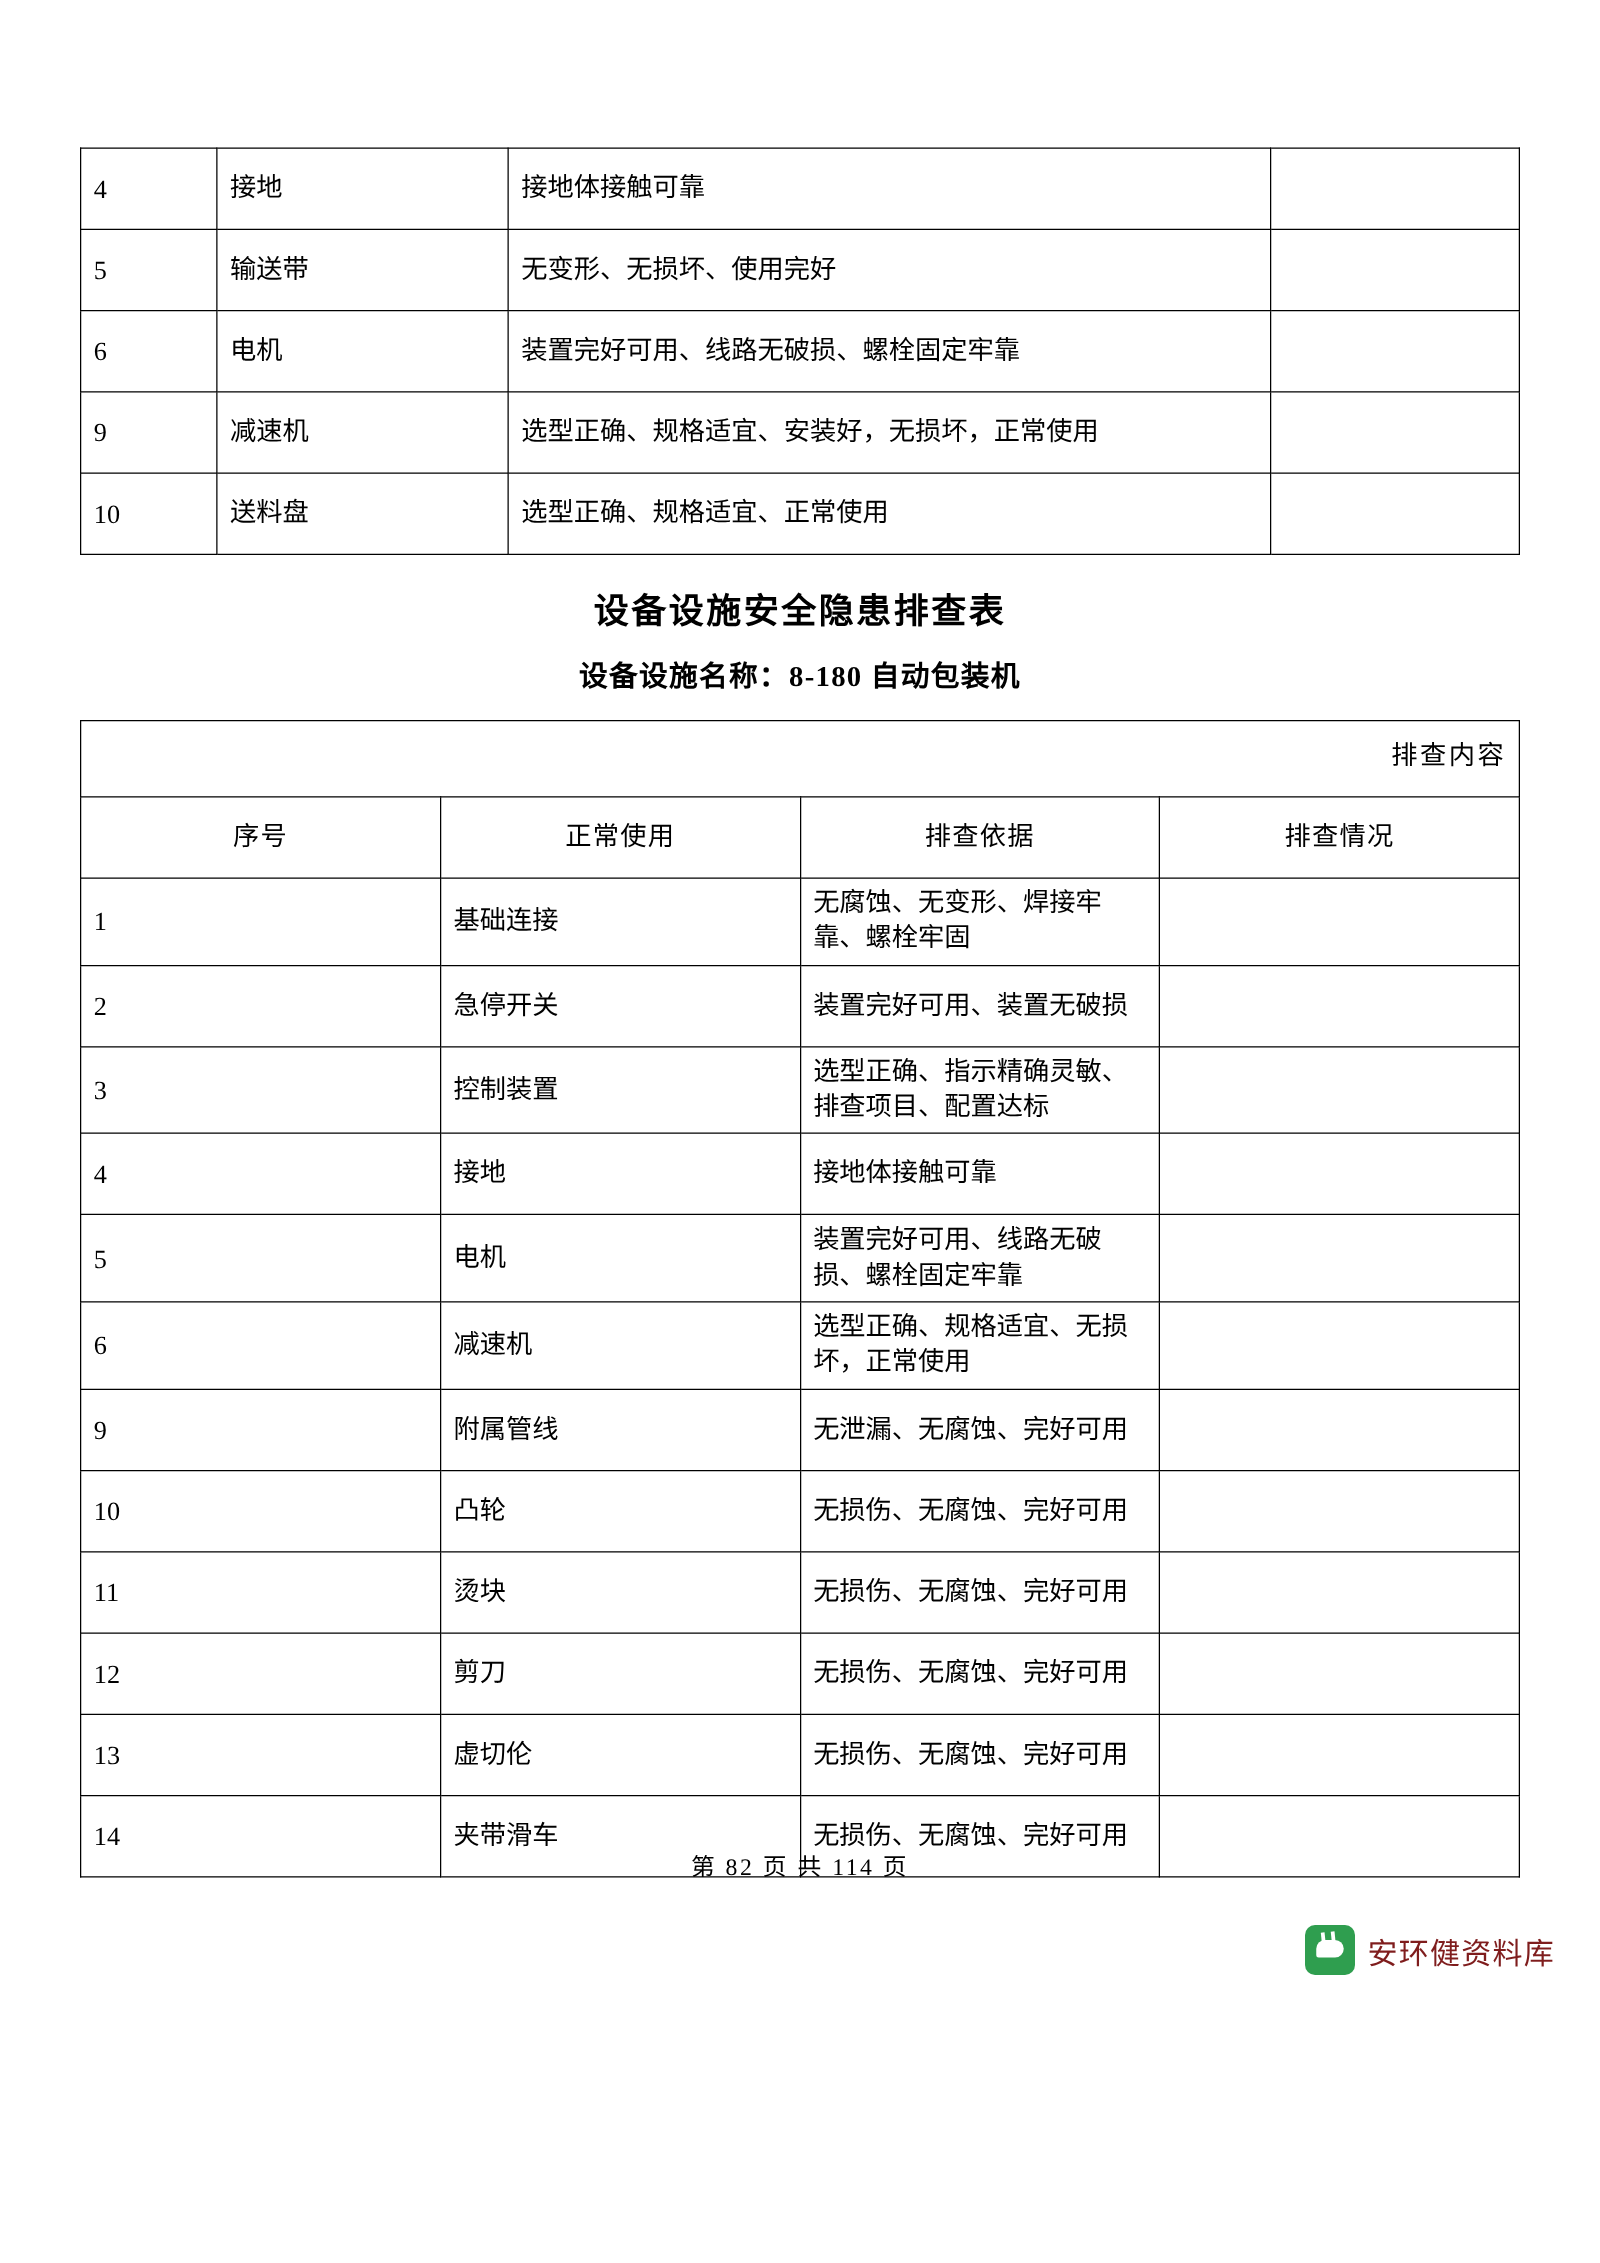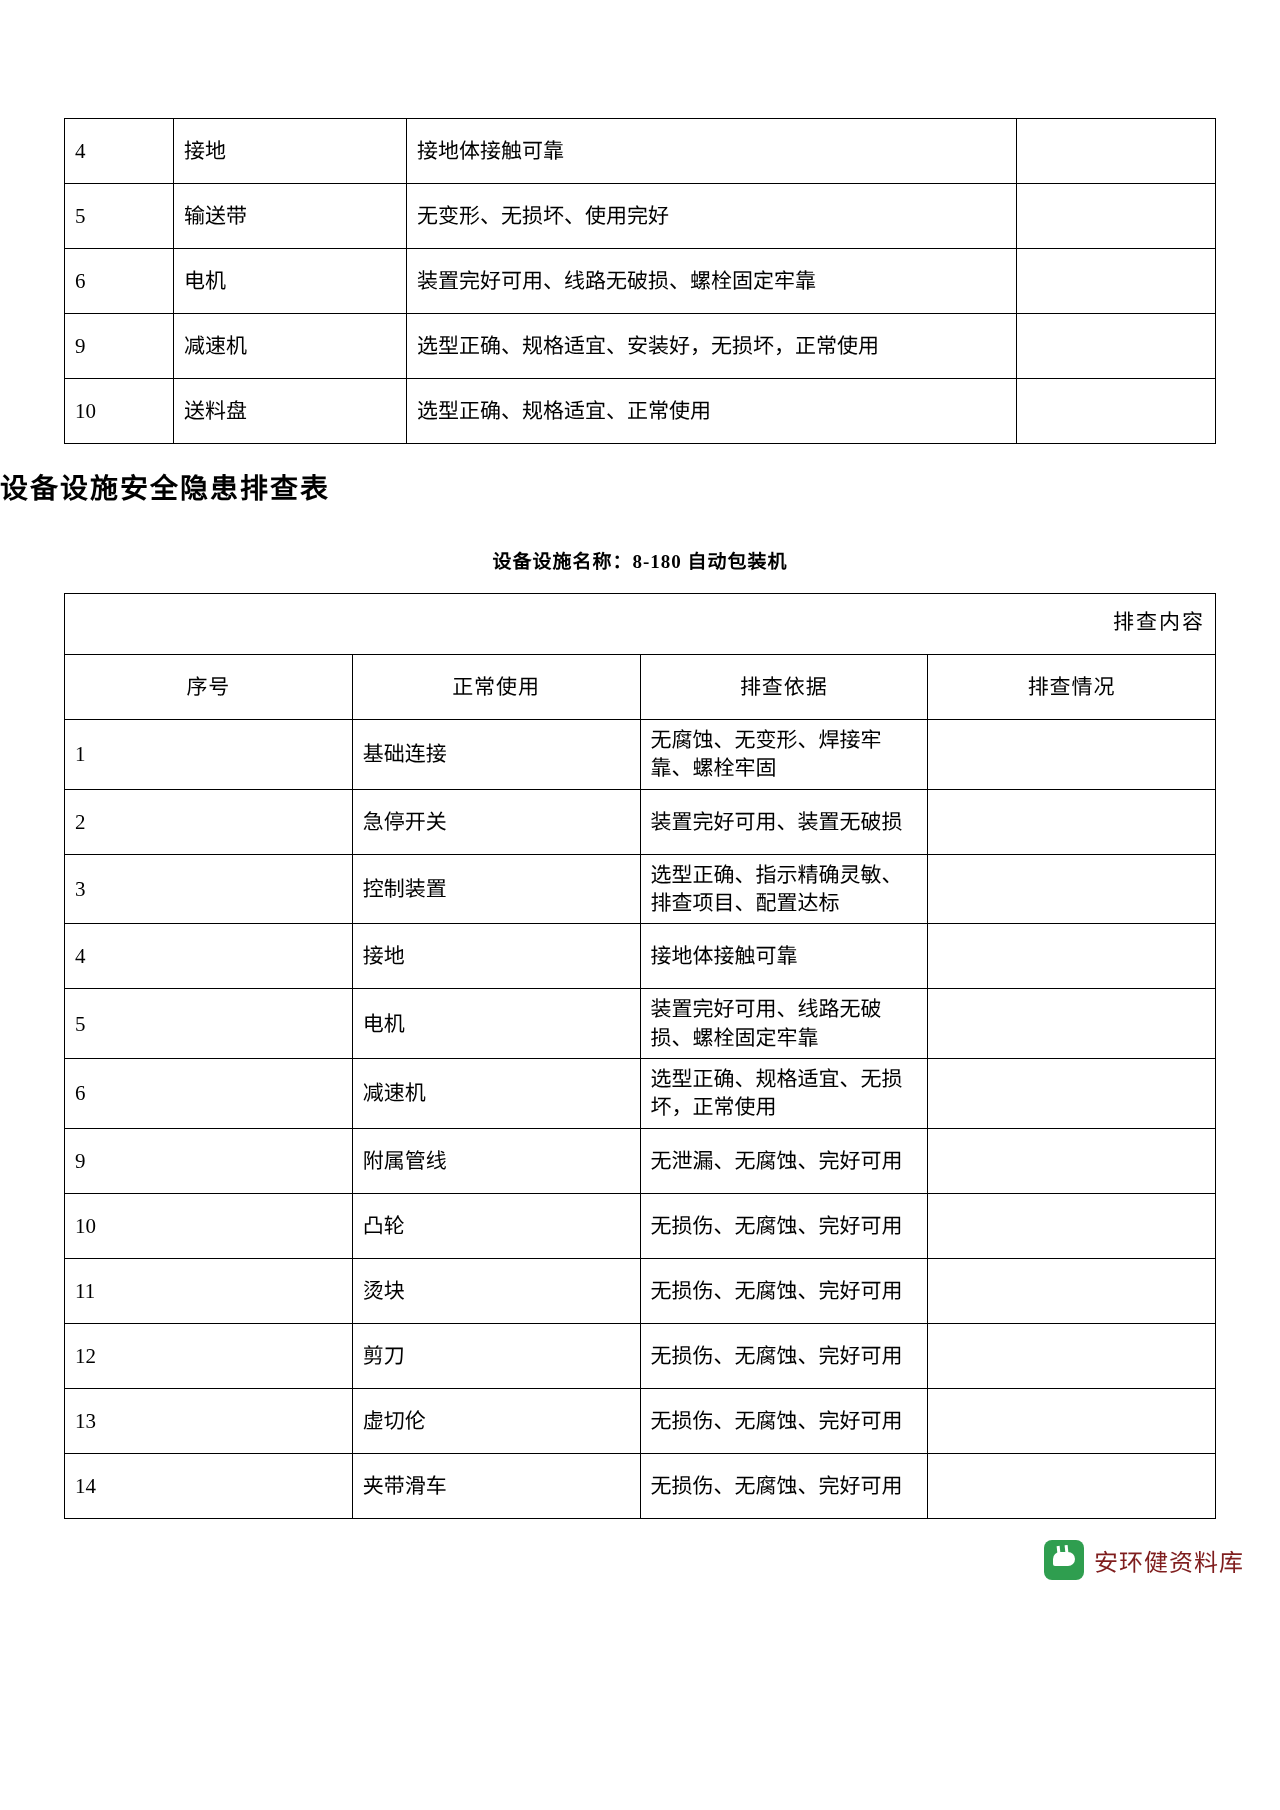--- a/index.html
+++ b/index.html
@@ -69,34 +69,34 @@
     text-align: center;
     font-size: 24px;
     font-weight: bold;
     font-family: "Liberation Sans", "DejaVu Sans", sans-serif;
     height: 52px;
     letter-spacing: 1px;
   }
 
   
   .doc-heading {
-    text-align: left;
+    text-align: center;
     font-size: 28px;
     font-weight: bold;
     font-family: "Liberation Sans", "DejaVu Sans", sans-serif;
     letter-spacing: 2px;
     margin: 22px 0 0 0;
   }
   .doc-subheading {
     text-align: center;
-    font-size: 19px;
+    font-size: 23px;
     font-weight: bold;
     font-family: "Liberation Sans", "DejaVu Sans", sans-serif;
     letter-spacing: 1px;
-    margin: 40px 0 20px 0;
+    margin: 16px 0 20px 0;
   }
   .doc-subheading .num {
     font-family: "Liberation Serif", serif;
   }
 
   
   .page-footer {
     position: absolute;
     left: 0;
     right: 0;
@@ -283,19 +283,20 @@
       </tr>
       <tr class="row-tall">
         <td class="col-no num-cell">14</td>
         <td class="col-item cjk">夹带滑车</td>
         <td class="col-basis cjk">无损伤、无腐蚀、完好可用</td>
         <td class="col-state"></td>
       </tr>
     </tbody>
   </table>
 
+  <div class="page-footer">第 82 页 共 114 页</div>
 
   <div class="watermark">
     <div class="wm-logo"></div>
     <div class="wm-text">安环健资料库</div>
   </div>
 
 </div>
 
 </body></html>

